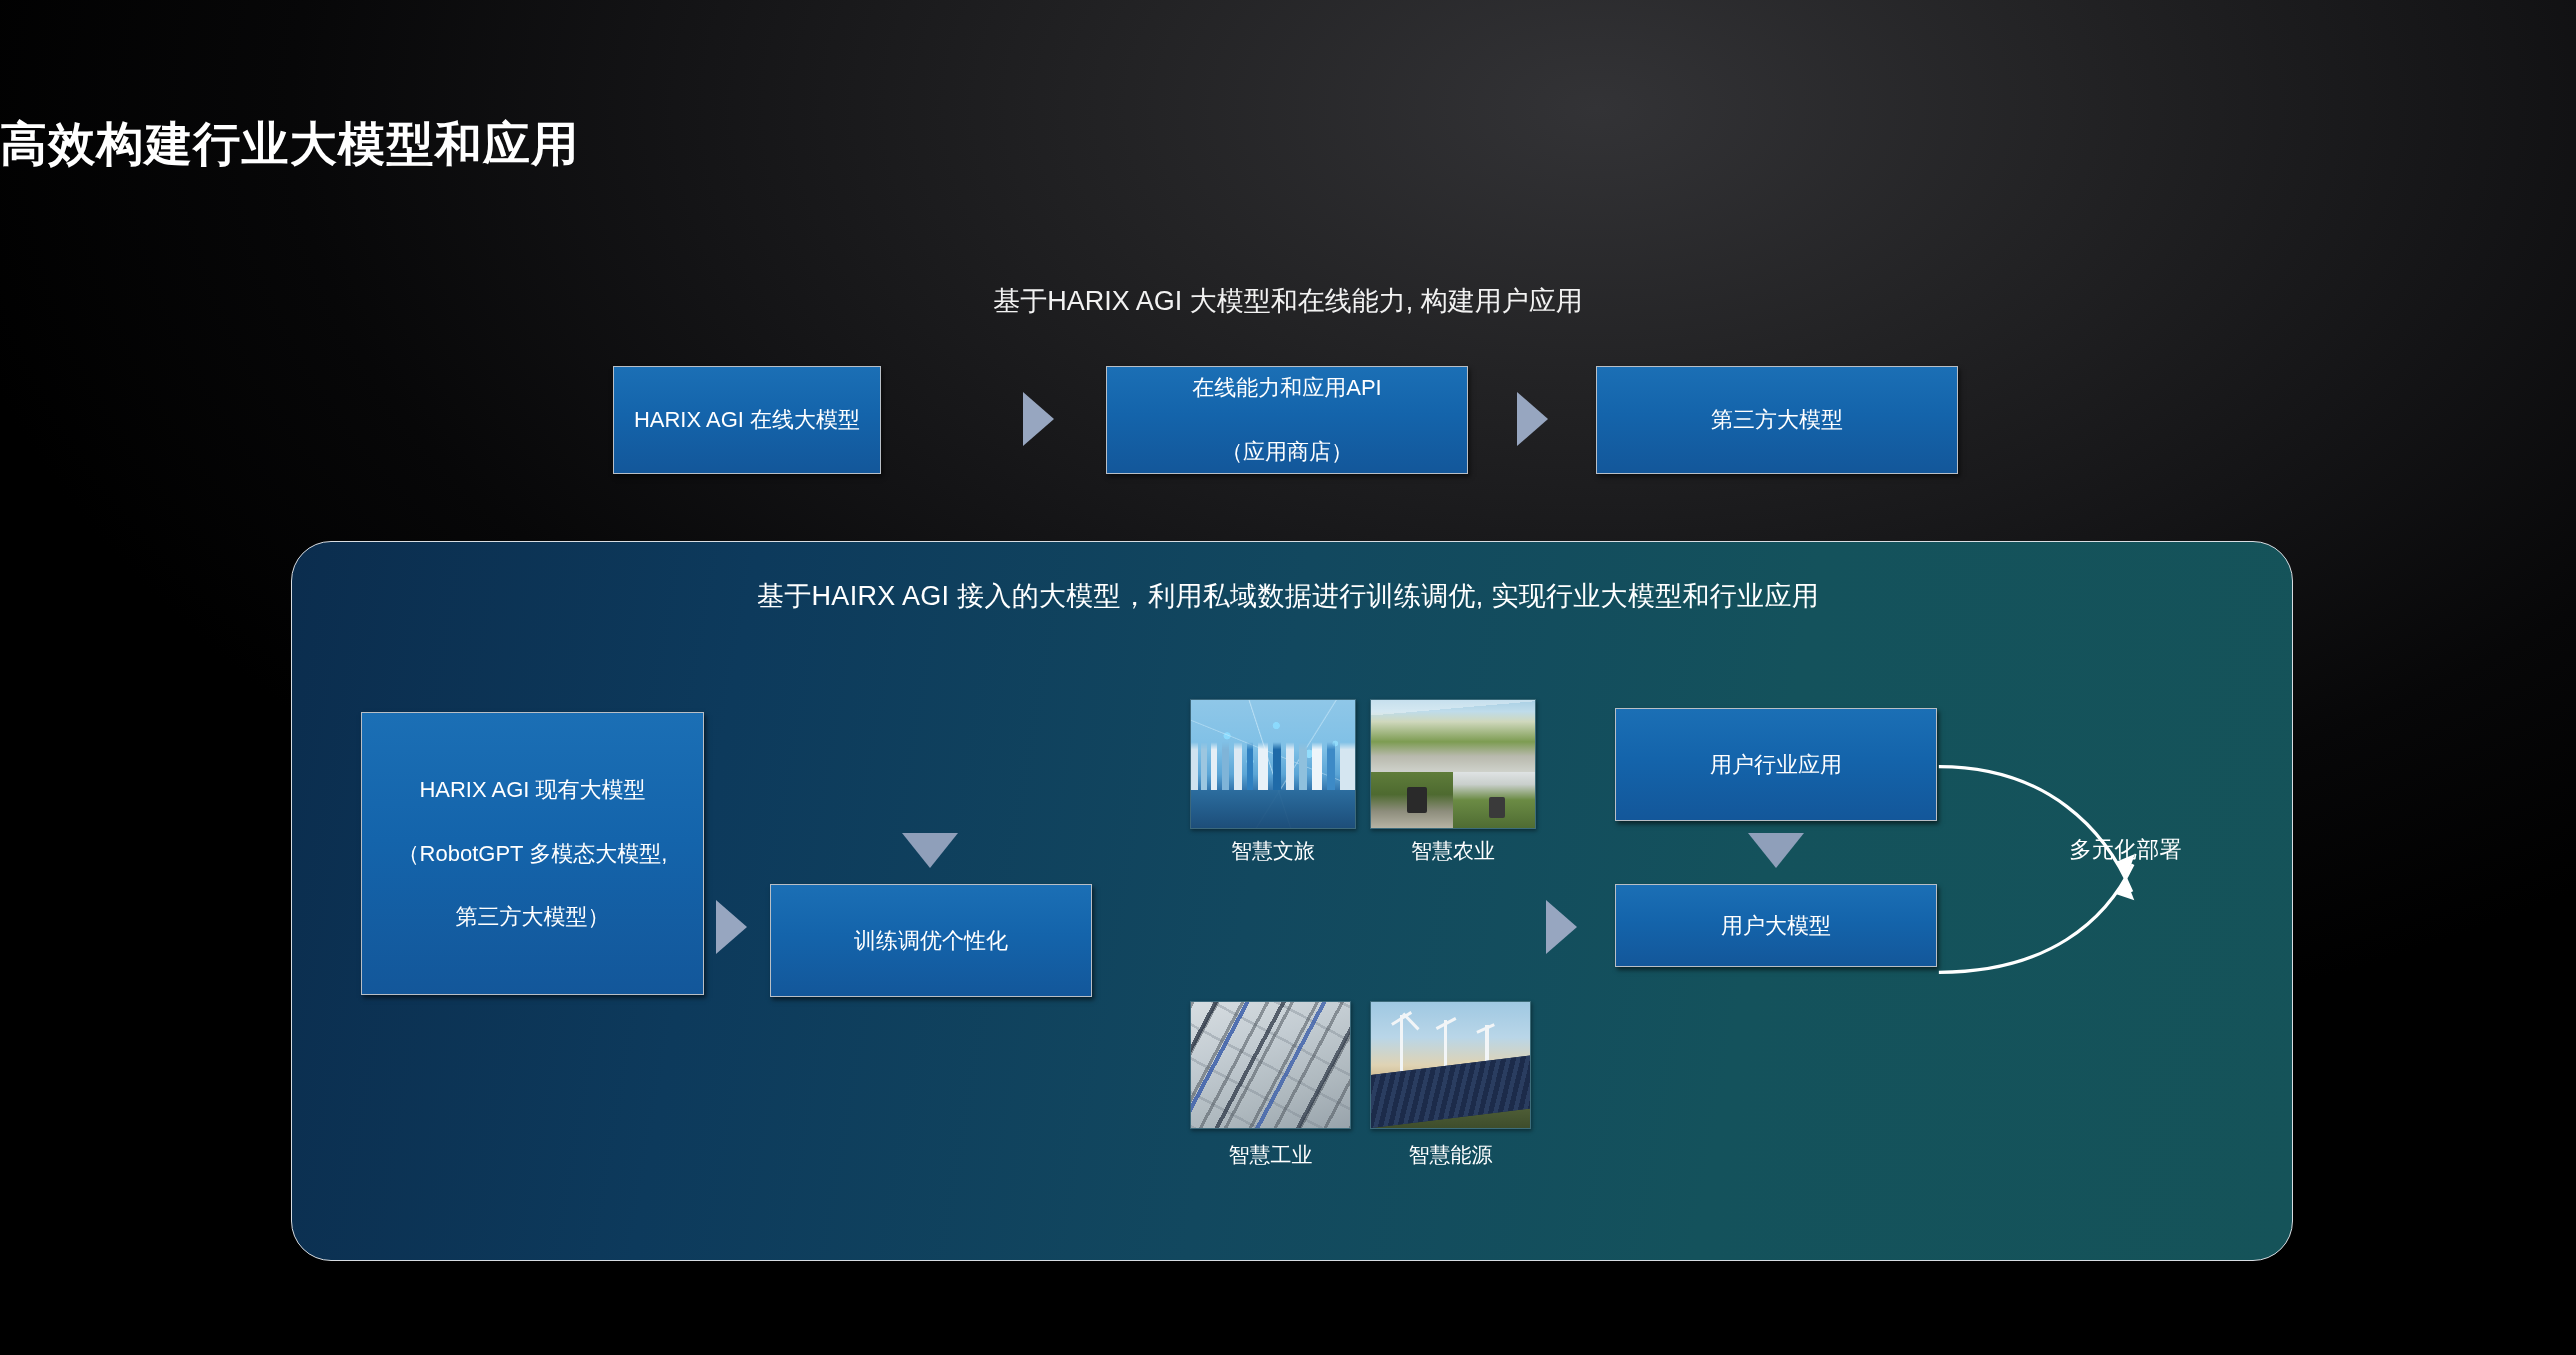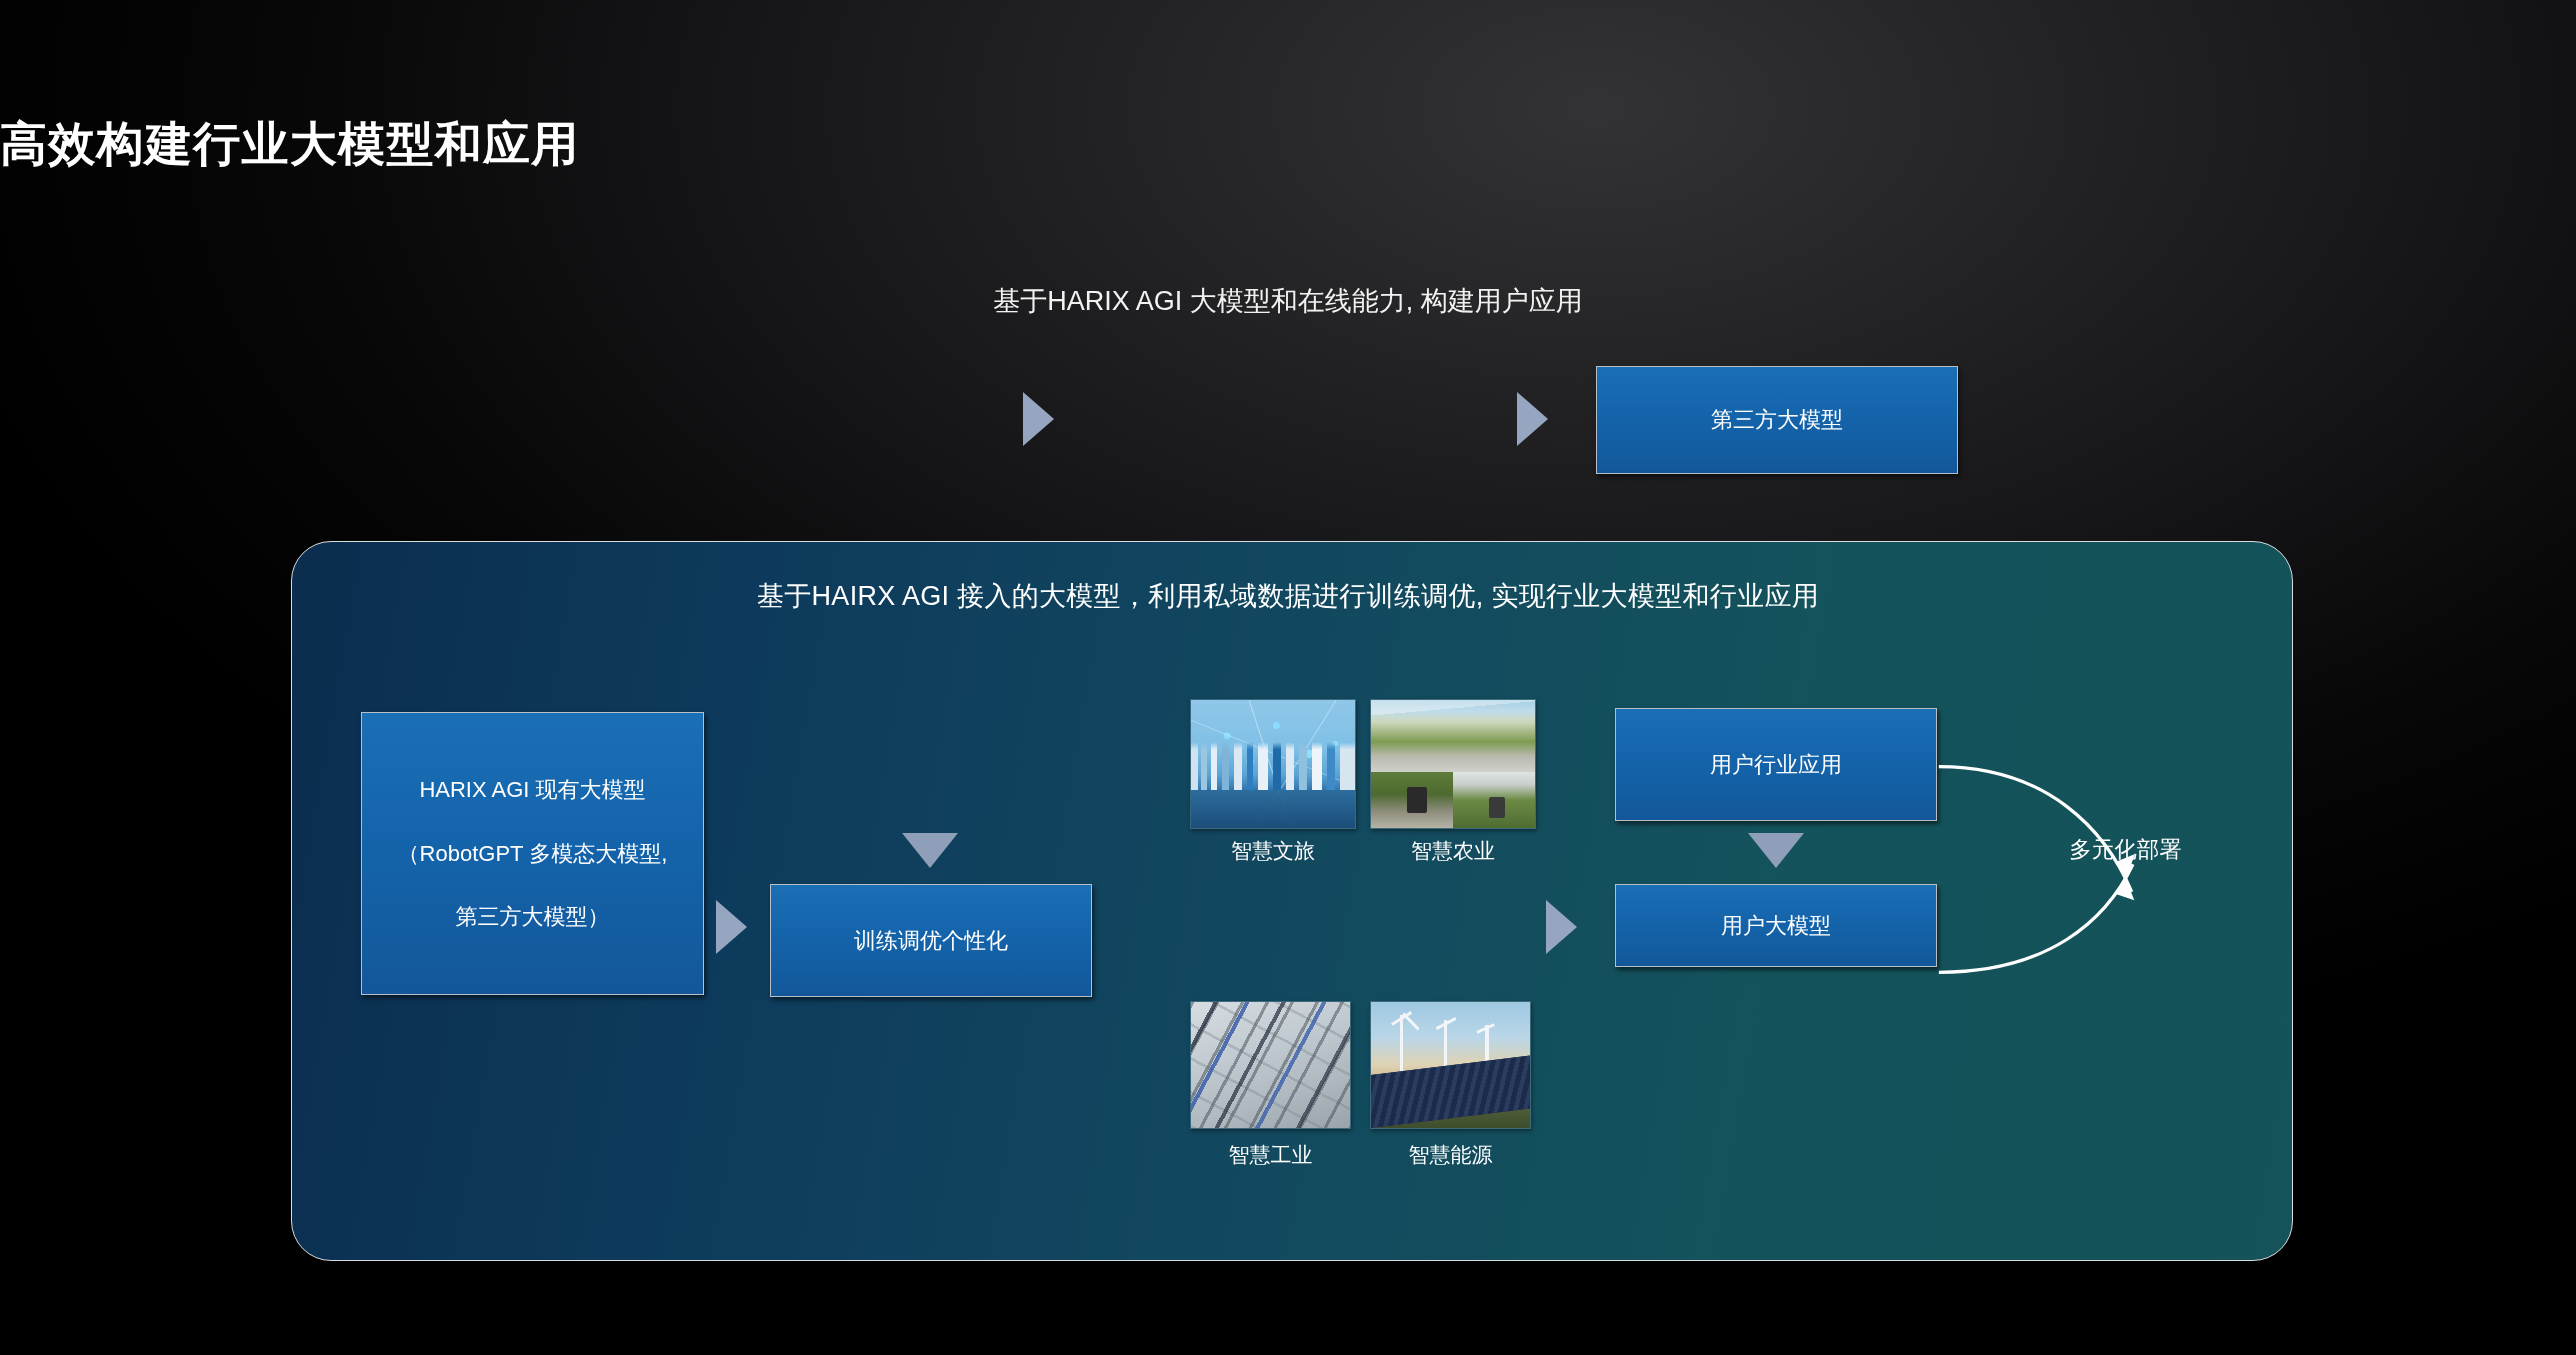--- a/index.html
+++ b/index.html
@@ -214,23 +214,32 @@
 </style>
 </head>
 <body>
 
 <div id="slide">
 
   <div class="slide-title">高效构建行业大模型和应用</div>
 
   <div class="subtitle">基于HARIX AGI 大模型和在线能力, 构建用户应用</div>
 
+  <div class="pbox" style="left:613px; top:366px; width:268px; height:108px; font-size:22px;">
+    <span>HARIX AGI 在线大模型</span>
+  </div>
 
   <div class="tri-right" style="left:1023px; top:392px;"></div>
 
+  <div class="pbox" style="left:1106px; top:366px; width:362px; height:108px; font-size:22px;">
+    <span>
+      <span>在线能力和应用API</span><br>
+      <span>（应用商店）</span>
+    </span>
+  </div>
 
   <div class="tri-right" style="left:1517px; top:392px;"></div>
 
   <div class="pbox" style="left:1596px; top:366px; width:362px; height:108px; font-size:22px;">
     <span>第三方大模型</span>
   </div>
 
   <div id="panel"></div>
 
   <div id="panel-title">基于HAIRX AGI 接入的大模型，利用私域数据进行训练调优, 实现行业大模型和行业应用</div>

